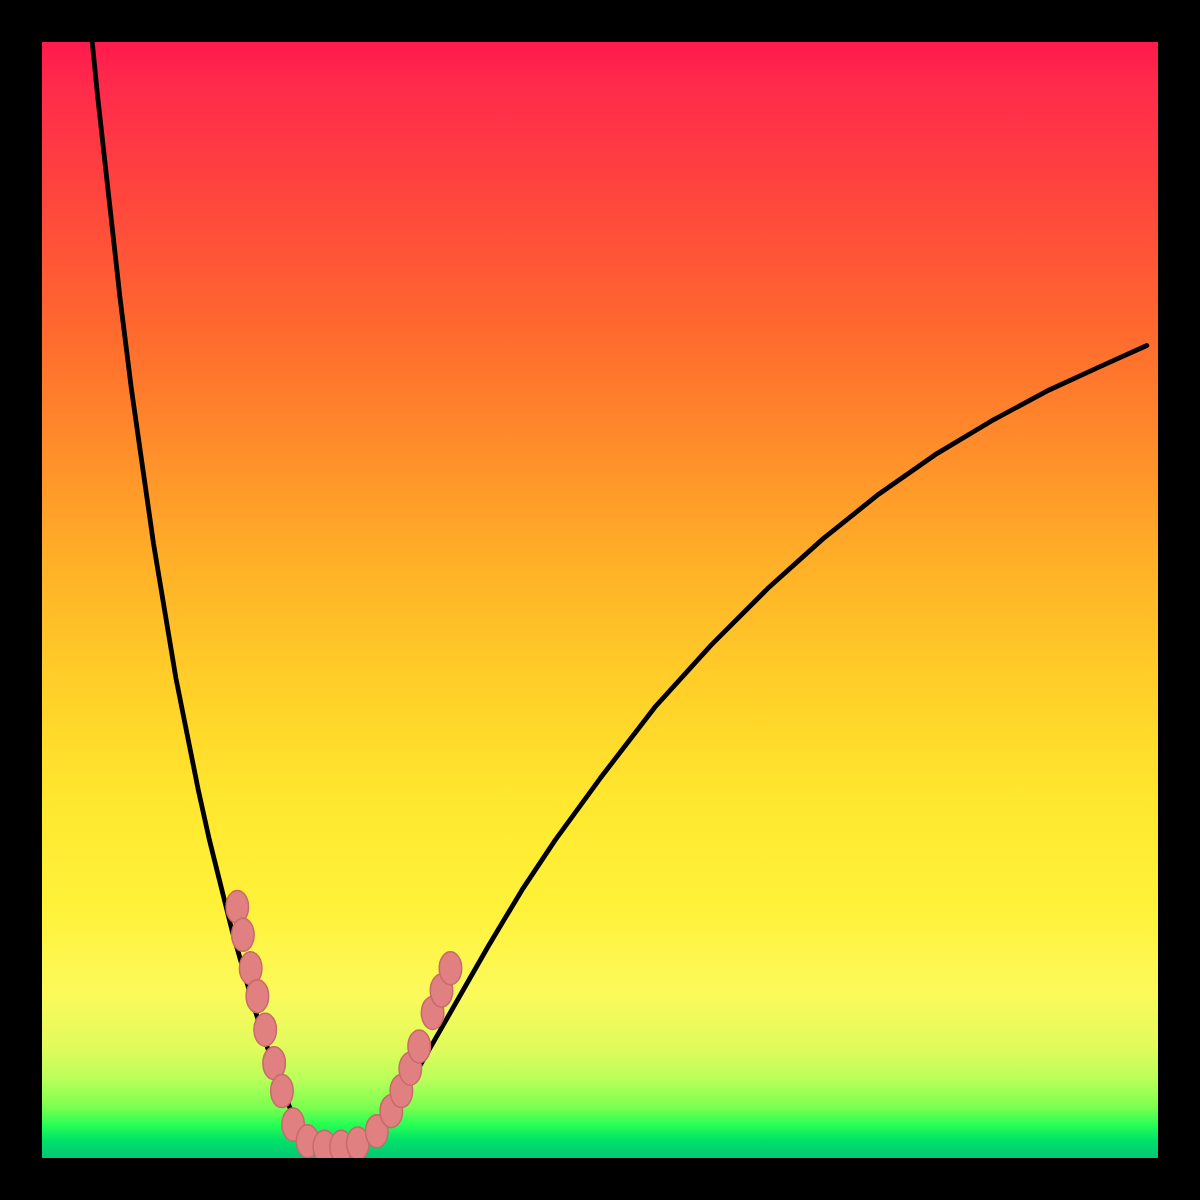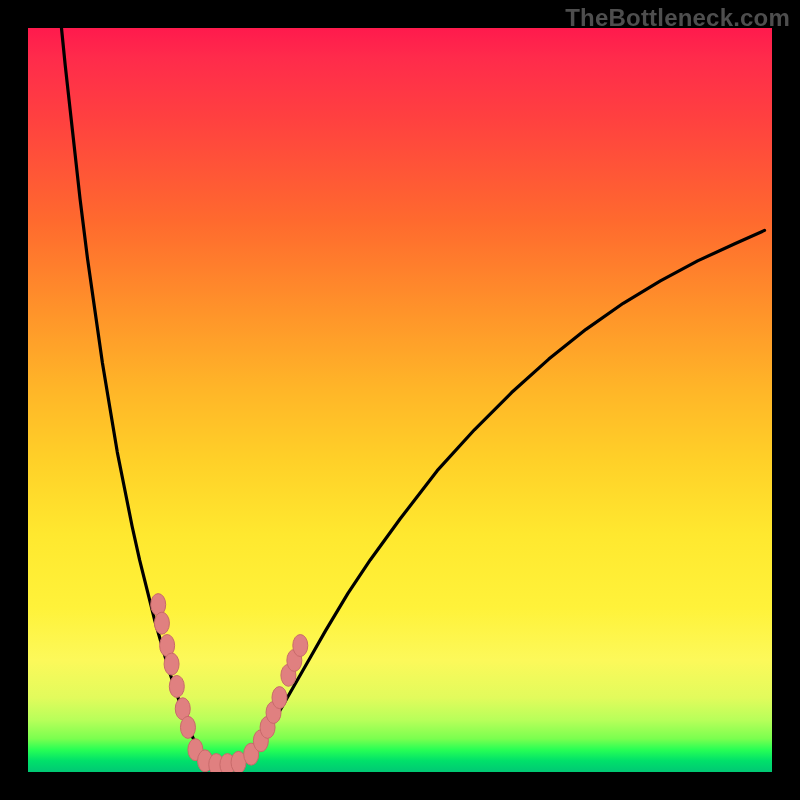--- a/index.html
+++ b/index.html
@@ -93,14 +93,13 @@
           <ellipse cx="239.57" cy="699.36" rx="7.5" ry="11" fill="#e08080" stroke="#c86a6a" stroke-width="1"></ellipse>
           <ellipse cx="245.52" cy="684.48" rx="7.5" ry="11" fill="#e08080" stroke="#c86a6a" stroke-width="1"></ellipse>
           <ellipse cx="251.47" cy="669.60" rx="7.5" ry="11" fill="#e08080" stroke="#c86a6a" stroke-width="1"></ellipse>
           <ellipse cx="260.40" cy="647.28" rx="7.5" ry="11" fill="#e08080" stroke="#c86a6a" stroke-width="1"></ellipse>
           <ellipse cx="266.35" cy="632.40" rx="7.5" ry="11" fill="#e08080" stroke="#c86a6a" stroke-width="1"></ellipse>
           <ellipse cx="272.30" cy="617.52" rx="7.5" ry="11" fill="#e08080" stroke="#c86a6a" stroke-width="1"></ellipse>
         </g>
     </svg>
   </div>
 
-  <div class="watermark">TheBottleneck.com</div>
 </div>
 
 </body></html>

